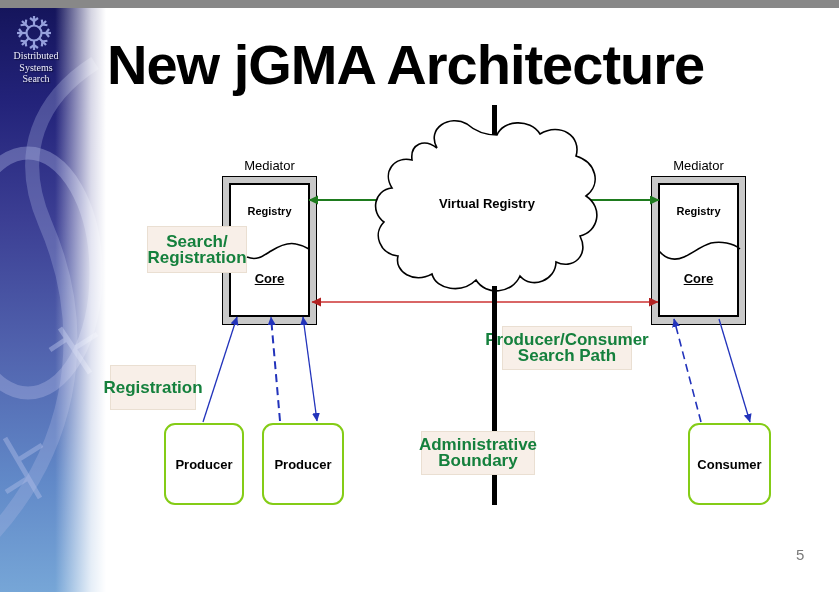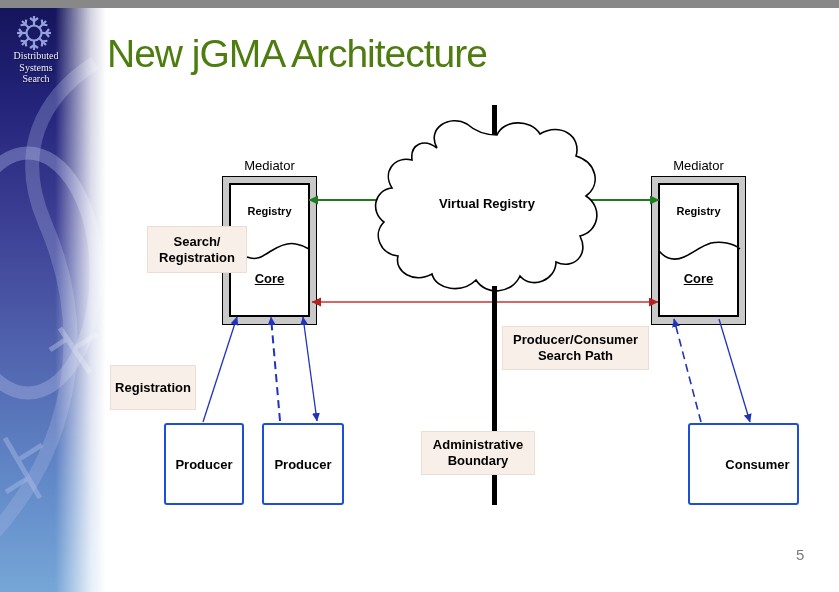--- a/index.html
+++ b/index.html
@@ -13,34 +13,34 @@
     background:linear-gradient(to bottom,#15155c 0%,#23237a 16%,#3c3f94 36%,#5163ae 58%,#6189c8 80%,#78a8d8 100%);}
   .sidebar .swirl{position:absolute;left:0;top:0;}
   .sidebar .fade{position:absolute;left:0;top:0;width:106px;height:592px;
     background:linear-gradient(to right,rgba(255,255,255,0) 0%,rgba(255,255,255,0) 52%,rgba(255,255,255,.82) 86%,#ffffff 100%);}
   .logo{position:absolute;left:12px;top:4px;}
   .org{position:absolute;left:0;top:42px;width:72px;text-align:center;
     font-family:"Liberation Serif", serif;font-size:10px;line-height:11.5px;
     color:#efeffc;text-shadow:1px 1px 1px rgba(10,10,40,.85);}
   .org span{display:block;}
   
-  .title{position:absolute;left:107px;top:24px;font-size:39px;font-weight:400;
-    color:#4d7c0f;letter-spacing:-1px;margin:0;white-space:nowrap;}
+  .title{position:absolute;left:107px;top:24px;font-size:56px;font-weight:700;
+    color:#000000;letter-spacing:-1px;margin:0;white-space:nowrap;}
   .pagenum{position:absolute;left:796px;top:538px;font-size:15px;color:#7a7a7a;}
   
   .medlabel{position:absolute;width:95px;text-align:center;font-size:13px;font-weight:normal;color:#000;}
   .medframe{position:absolute;width:95px;height:149px;background:#c9c9c9;border:1px solid #000;box-sizing:border-box;}
   .medinner{position:absolute;left:6px;top:6px;right:6px;bottom:7px;background:#fff;border:2px solid #000;}
   .medinner .registry{position:absolute;top:20px;left:0;width:100%;text-align:center;font-size:11px;font-weight:bold;}
   .medinner .core{position:absolute;top:86px;left:0;width:100%;text-align:center;font-size:13px;font-weight:bold;text-decoration:underline;}
-  .node{position:absolute;background:#fff;border:2px solid #1d4ed8;border-radius:3px;
+  .node{position:absolute;background:#fff;border:2px solid #84cc16;border-radius:11px;
     display:flex;align-items:center;justify-content:center;font-size:13px;font-weight:bold;color:#000;}
   .tag{position:absolute;background:#f8efe8;border:1px solid #eadfd2;box-sizing:border-box;
     display:flex;flex-direction:column;align-items:center;justify-content:center;
-    font-size:13px;font-weight:bold;color:#000000;line-height:16px;text-align:center;}
+    font-size:17px;font-weight:bold;color:#15803d;line-height:16px;text-align:center;}
   
   .overlay{position:absolute;left:0;top:0;z-index:5;pointer-events:none;}
   .cloudtext{font-family:"Liberation Sans", sans-serif;font-size:13px;font-weight:bold;fill:#000;}
 </style>
 </head>
 <body>
 
 <div class="slide">
 
   <aside class="sidebar">
@@ -113,32 +113,32 @@
     </div>
   </div>
 
   <div class="tag" style="left:147px;top:218px;width:100px;height:47px;">
     <span>Search/</span>
     <span>Registration</span>
   </div>
   <div class="tag" style="left:110px;top:357px;width:86px;height:45px;">
     <span>Registration</span>
   </div>
-  <div class="tag" style="left:502px;top:318px;width:147px;height:44px;">
+  <div class="tag" style="left:502px;top:318px;width:130px;height:44px;">
     <span>Producer/Consumer</span>
     <span>Search Path</span>
   </div>
   <div class="tag" style="left:421px;top:423px;width:114px;height:44px;">
     <span>Administrative</span>
     <span>Boundary</span>
   </div>
 
   <div class="node" style="left:164px;top:415px;width:76px;height:78px;">Producer</div>
   <div class="node" style="left:262px;top:415px;width:78px;height:78px;">Producer</div>
-  <div class="node" style="left:688px;top:415px;width:79px;height:78px;padding-left:28px;">Consumer</div>
+  <div class="node" style="left:688px;top:415px;width:79px;height:78px;">Consumer</div>
 
   <div class="pagenum">5</div>
 
   <svg class="overlay" width="839" height="592" viewBox="0 0 839 592">
     <defs>
       <marker id="mGreen" orient="auto-start-reverse" markerWidth="11" markerHeight="10" refX="9" refY="4.5" markerUnits="userSpaceOnUse">
         <path d="M0,0 L9.5,4.5 L0,9 Z" fill="#1e7b1e"></path>
       </marker>
       <marker id="mRed" orient="auto-start-reverse" markerWidth="11" markerHeight="10" refX="9" refY="4.5" markerUnits="userSpaceOnUse">
         <path d="M0,0 L9.5,4.5 L0,9 Z" fill="#b22222"></path>

